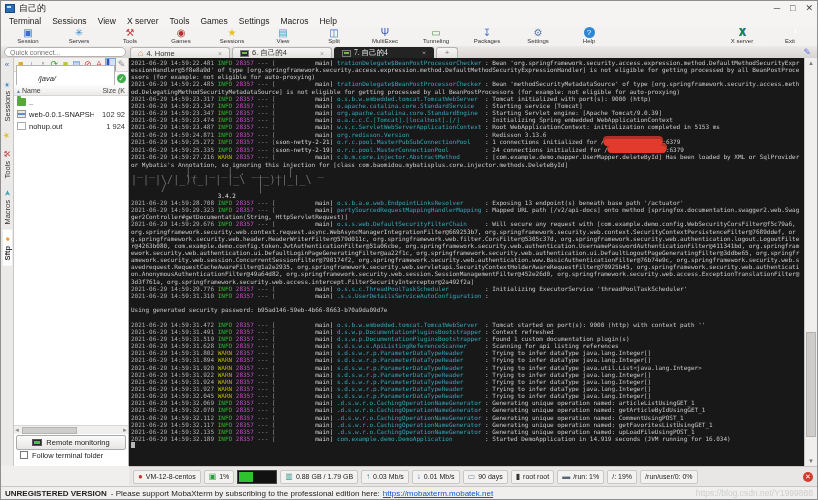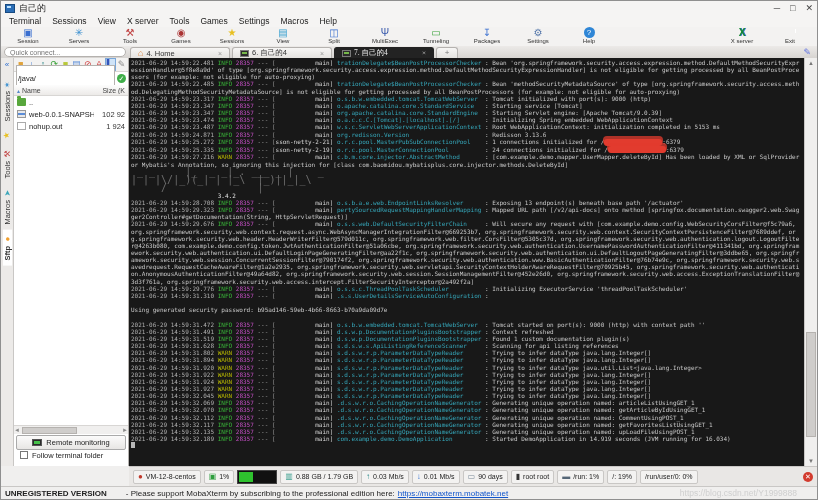--- a/index.html
+++ b/index.html
@@ -48,21 +48,21 @@
   .collapse { color: #2f6fd0; font-size: 8px; margin: 2px 0 6px 0; }
   .vtab { writing-mode: vertical-rl; transform: rotate(180deg); padding: 5px 0; display: flex; align-items: center; gap: 2px; font-size: 7.5px; color: #333; }
   .vtab.active { background: #ffffff; font-weight: bold; }
   .vicon { writing-mode: horizontal-tb; transform: rotate(90deg); font-size: 8px; }
 
   .sidepanel { width: 115px; background: #fff; border-right: 1px solid #b5b2af; display: flex; flex-direction: column; }
   .sftpbar { height: 14px; display: flex; align-items: center; gap: 2px; padding: 0 2px; background: #f3f2f1; border-bottom: 1px solid #d8d6d4; overflow: hidden; }
   .sftpbar .si { font-size: 9px; line-height: 11px; width: 10px; text-align: center; }
   .si.sel { background: #cfe3f7; outline: 1px solid #7aa7d9; }
   .pathrow { height: 13px; display: flex; align-items: center; padding: 1px 2px; gap: 2px; }
-  .pathrow input { flex: 1; height: 28px; border: 1px solid #b5b2af; font-size: 7.5px; padding: 0 1px; color: #222; min-width: 0; }
+  .pathrow input { flex: 1; height: 28px; border: 1px solid #b5b2af; font-size: 7.5px; padding: 0 21px; color: #222; min-width: 0; font-style: italic; }
   .okball { width: 9px; height: 9px; border-radius: 50%; background: #3fae49; color: #fff; font-size: 7px; line-height: 9px; text-align: center; flex: none; }
   .fhead { height: 11px; display: flex; font-size: 7px; color: #444; background: linear-gradient(#fdfdfd,#eceae8); border-bottom: 1px solid #d8d6d4; align-items: center; padding: 0 3px; }
   .fhead .c1 { flex: 1; } .fhead .c2 { width: 28px; text-align: right; overflow: hidden; white-space: nowrap; }
   .sort { color: #5588cc; font-size: 6px; margin-right: 2px; }
   .frow { height: 12px; display: flex; align-items: center; font-size: 7.5px; color: #222; padding: 0 3px; gap: 3px; }
   .fico { width: 9px; height: 8px; flex: none; position: relative; }
   .fico.folder { background: #58a73c; border-radius: 1px; }
   .fico.folder::before { content:""; position:absolute; top:-2px; left:0; width:4px; height:2px; background:#58a73c; border-radius:1px 1px 0 0; }
   .fico.jar { background: #e8e8e8; border: 1px solid #999; }
   .fico.jar::after { content:""; position:absolute; left:0; top:2px; right:0; height:2px; background:#5b8dd9; }
@@ -105,23 +105,23 @@
   
   .statusrow { height: 20px; margin-left: 128px; background: #e9e7e5; border-top: 1px solid #c9c7c5; display: flex; align-items: center; gap: 3px; padding: 0 4px; font-size: 7px; color: #222; }
   .chip { display: flex; align-items: center; gap: 3px; background: #f3f2f1; border: 1px solid #c9c7c5; border-radius: 2px; padding: 1px 4px; height: 14px; white-space: nowrap; }
   .chip .ci { font-size: 8px; line-height: 8px; }
   .gaugebox { width: 40px; height: 14px; background: #111; border: 1px solid #444; position: relative; }
   .gaugefill { position: absolute; left: 1px; top: 1px; bottom: 1px; background: #2ec22e; }
   .redclose { margin-left: auto; width: 10px; height: 10px; border-radius: 50%; background: #d23b2e; color: #fff; font-size: 7px; line-height: 10px; text-align: center; }
 
   
   .bottombar { height: 13px; background: #f0efee; border-top: 1px solid #c9c7c5; display: flex; align-items: center; padding: 0 4px; font-size: 8px; color: #222; position: relative; white-space: nowrap; }
-  .bottombar b { margin-right: 19px; }
+  .bottombar b { margin-right: 4px; }
   .bottombar a { color: #1155cc; text-decoration: underline; margin-left: 3px; }
-  .watermark { position: absolute; right: 20px; color: #cfcfcf; font-size: 8.5px; }
+  .watermark { position: absolute; right: 4px; color: #cfcfcf; font-size: 8.5px; }
 </style>
 </head>
 <body>
 
 <div class="win">
 
   <div class="titlebar">
     <span class="appico"></span>
     <span class="title">自己的</span>
     <span class="winbtns">

